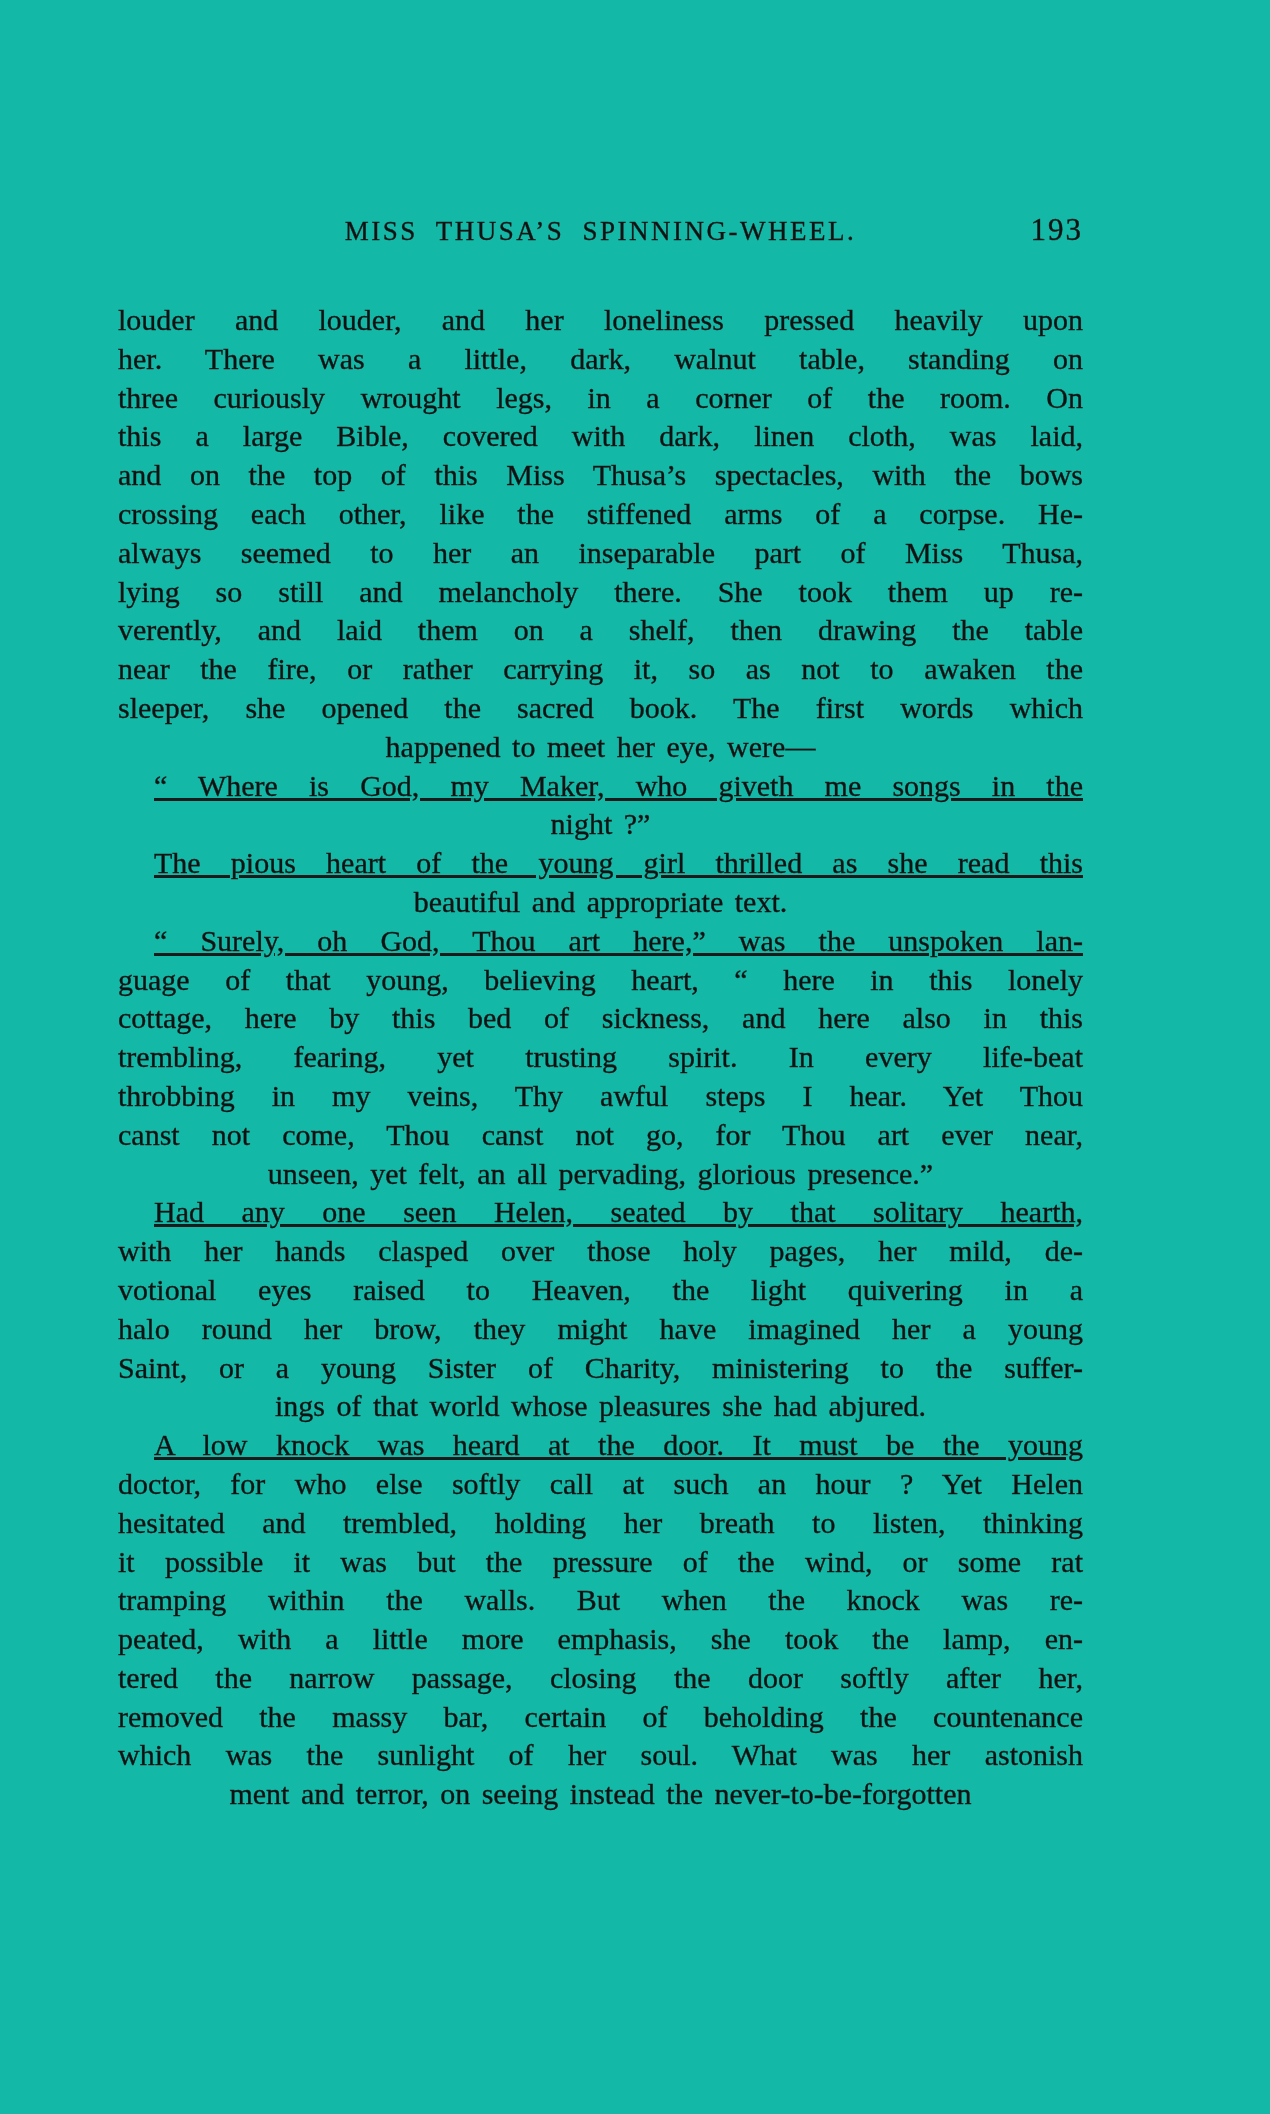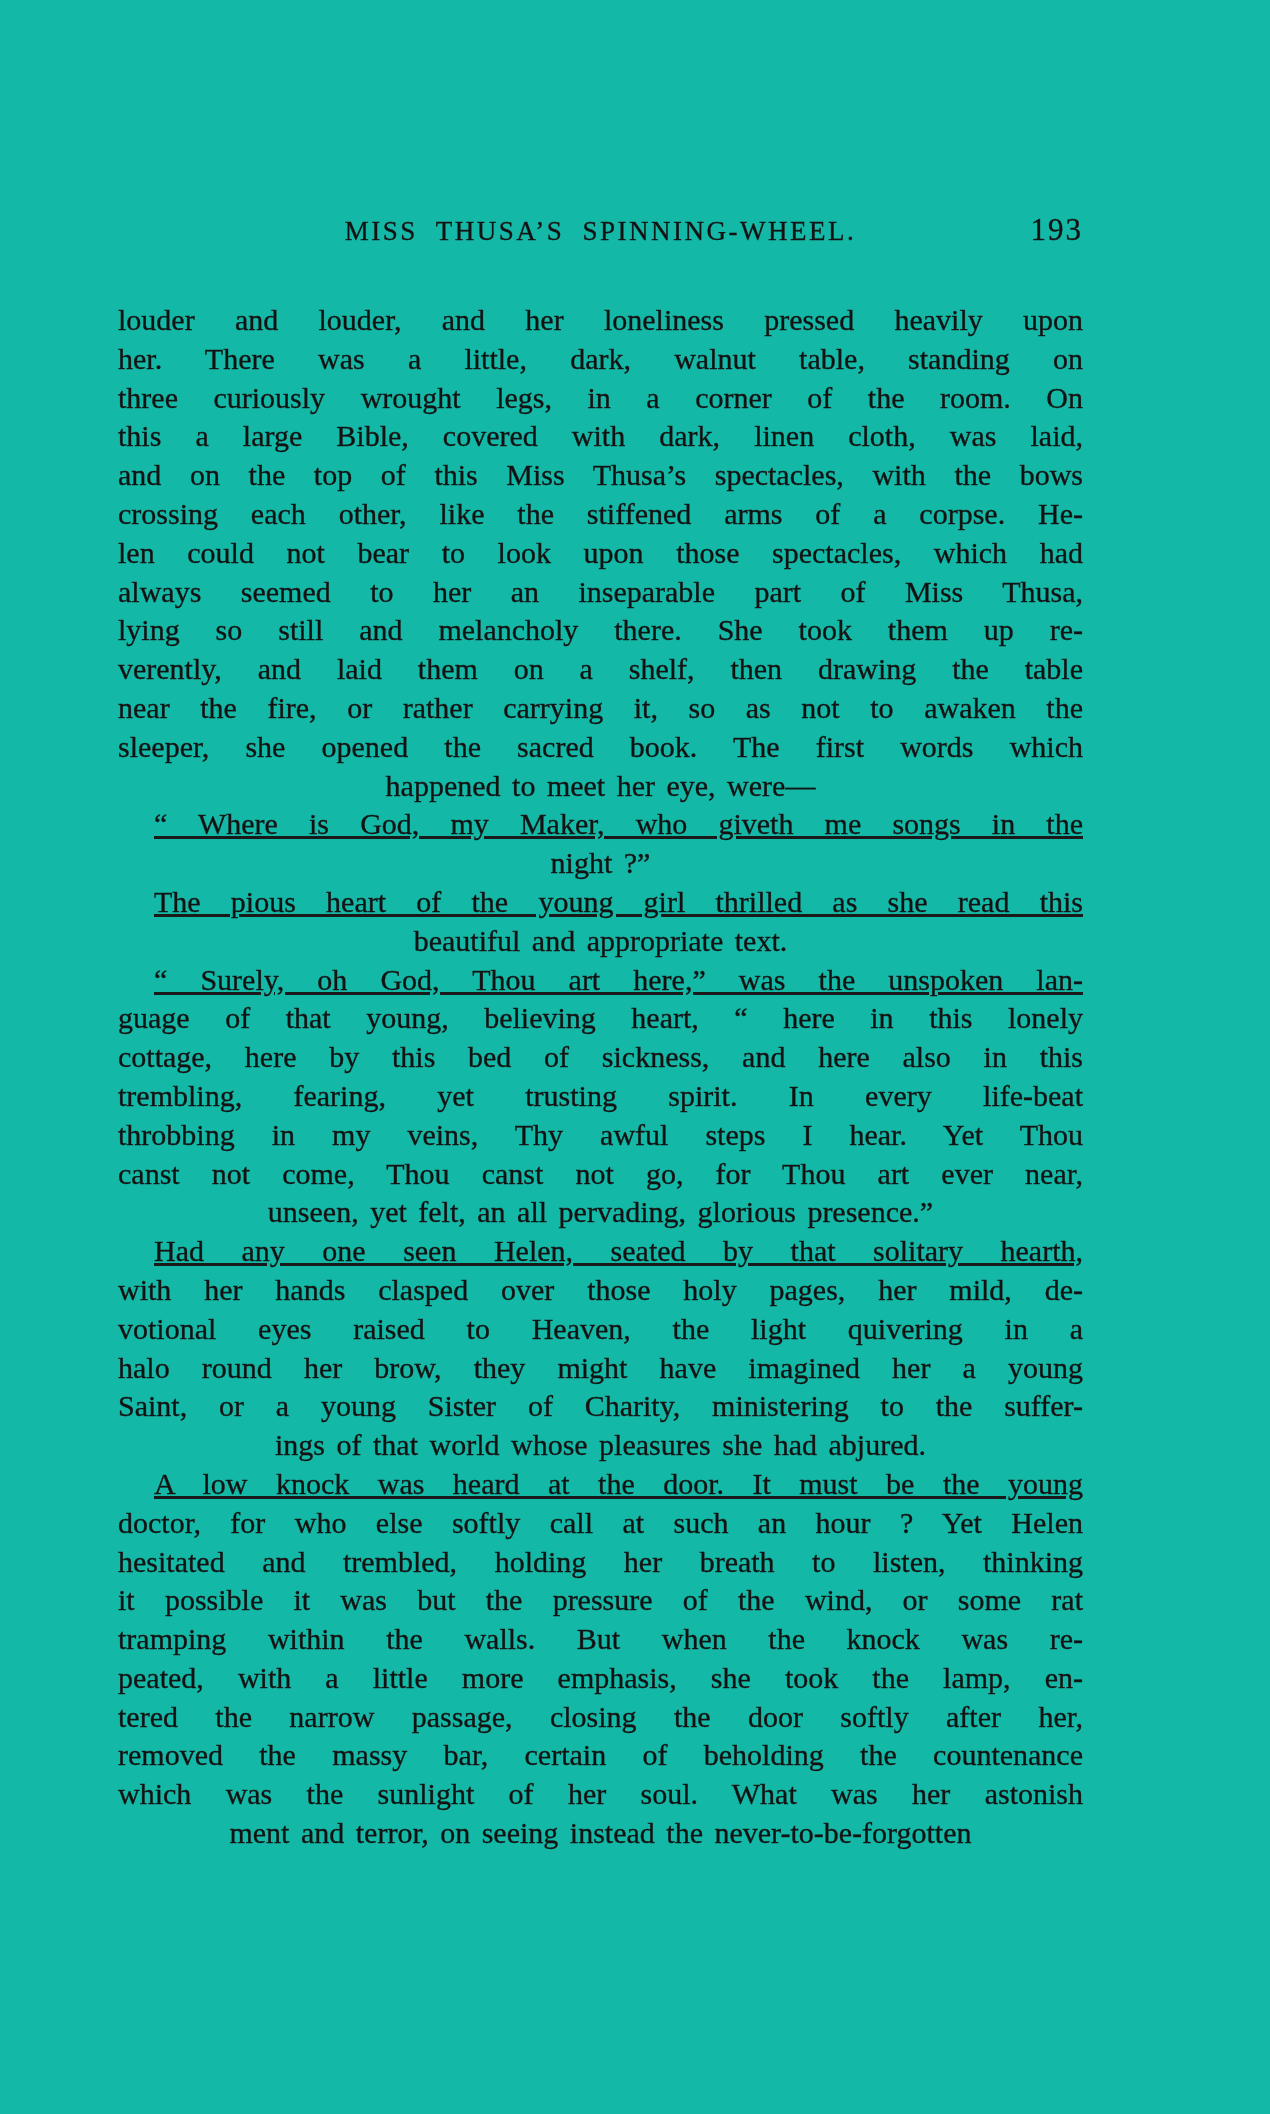--- a/index.html
+++ b/index.html
@@ -71,21 +71,20 @@
     <span class="title">MISS THUSA’S SPINNING-WHEEL.</span>
     <span class="pagenum">193</span>
   </div>
   <div class="textblock">
       <div class="line j">louder and louder, and her loneliness pressed heavily upon</div>
       <div class="line j">her.  There was a little, dark, walnut table, standing on</div>
       <div class="line j">three curiously wrought legs, in a corner of the room.  On</div>
       <div class="line j">this a large Bible, covered with dark, linen cloth, was laid,</div>
       <div class="line j">and on the top of this Miss Thusa’s spectacles, with the bows</div>
       <div class="line j">crossing each other, like the stiffened arms of a corpse.  He-</div>
-      <div class="line j">len could not bear to look upon those spectacles, which had</div>
       <div class="line j">always seemed to her an inseparable part of Miss Thusa,</div>
       <div class="line j">lying so still and melancholy there.  She took them up re-</div>
       <div class="line j">verently, and laid them on a shelf, then drawing the table</div>
       <div class="line j">near the fire, or rather carrying it, so as not to awaken the</div>
       <div class="line j">sleeper, she opened the sacred book.  The first words which</div>
       <div class="line">happened to meet her eye, were—</div>
       <div class="line j ind">“ Where is God, my Maker, who giveth me songs in the</div>
       <div class="line">night ?”</div>
       <div class="line j ind">The pious heart of the young girl thrilled as she read this</div>
       <div class="line">beautiful and appropriate text.</div>

